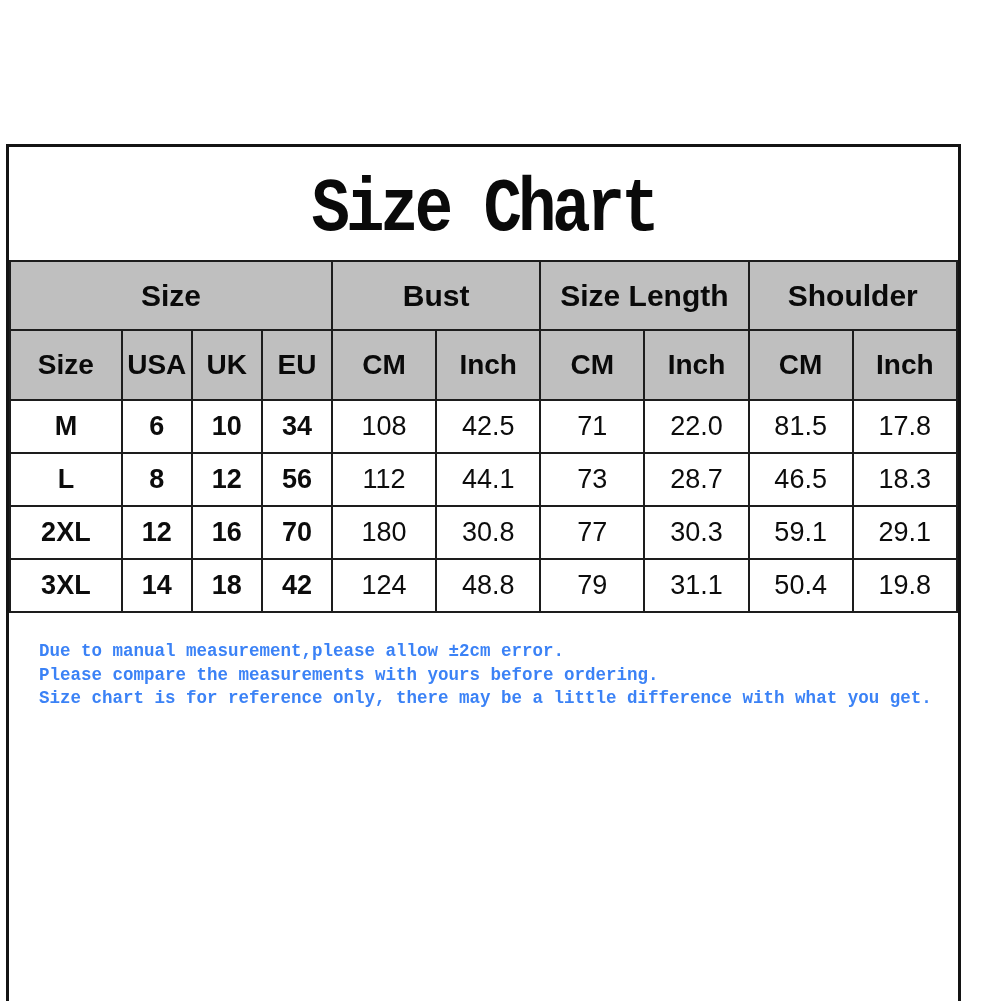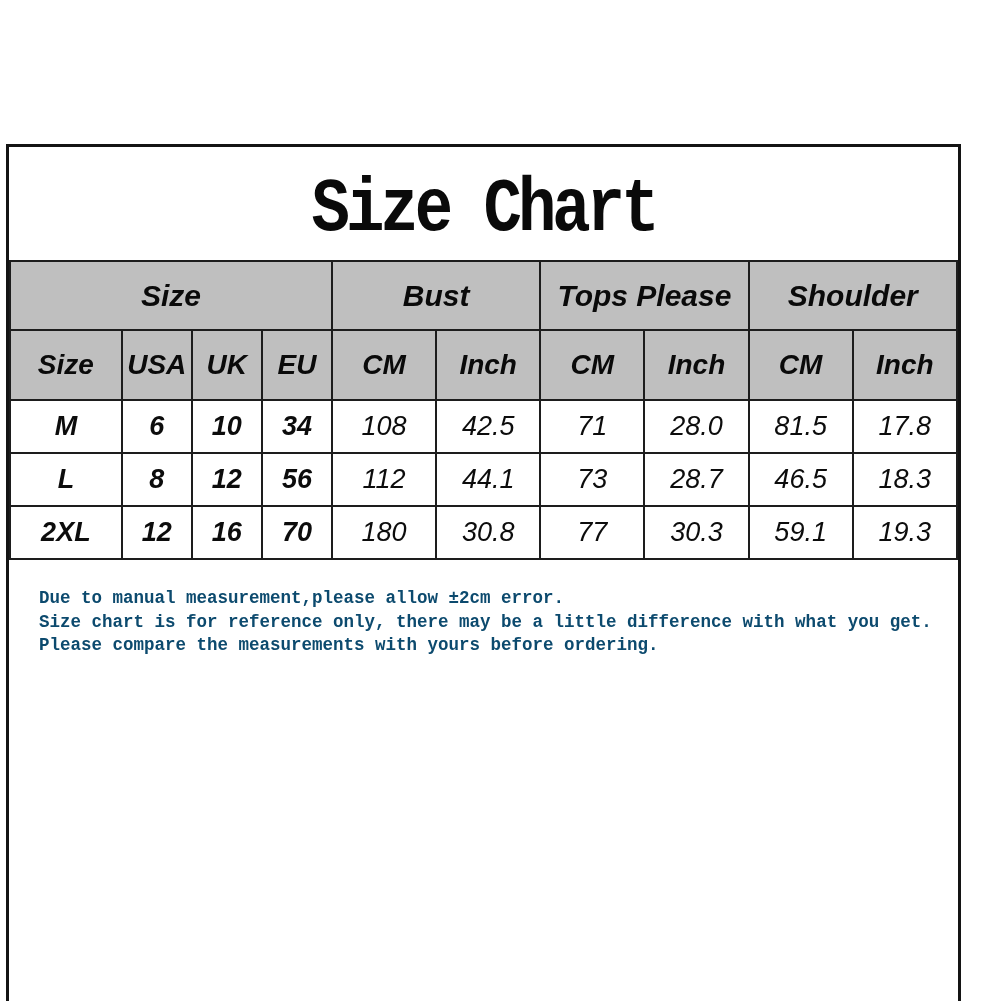--- a/index.html
+++ b/index.html
@@ -44,21 +44,20 @@
     transform: scaleY(1.18);
     transform-origin: center;
     color: #0a0a0a;
     white-space: nowrap;
   }
   table.size-chart {
     width: 100%;
     border-collapse: collapse;
     table-layout: fixed;
     margin-top: 9px;
-    font-style: italic;
   }
   table.size-chart th,
   table.size-chart td {
     border: 2px solid #1d1d1d;
     text-align: center;
     vertical-align: middle;
     padding: 0;
     overflow: hidden;
   }
   tr.group-row th {
@@ -82,21 +81,21 @@
   }
   td.sz { font-weight: 700; }
   td.ms { font-weight: 400; }
   .notes {
     margin-top: 27px;
     padding-left: 30px;
     font-family: "Liberation Mono", "DejaVu Sans Mono", monospace;
     font-weight: 700;
     font-size: 17.5px;
     line-height: 23.5px;
-    color: #0c4a6e;
+    color: #3b82f6;
     white-space: nowrap;
   }
   .notes p { margin: 0; }
 </style>
 </head>
 <body>
 
 <div class="canvas">
   <div class="frame">
 
@@ -114,21 +113,21 @@
           <col style="width:11%">
           <col style="width:11%">
           <col style="width:11%">
         <col style="width:11%">
           <col style="width:11%">
       </colgroup>
       <thead>
         <tr class="group-row">
           <th colspan="4">Size</th>
           <th colspan="2">Bust</th>
-          <th colspan="2">Tops Please</th>
+          <th colspan="2">Size Length</th>
           <th colspan="2">Shoulder</th>
         </tr>
         <tr class="cols-row">
           <th>Size</th>
           <th>USA</th>
           <th>UK</th>
           <th>EU</th>
           <th>CM</th>
           <th>Inch</th>
           <th>CM</th>
@@ -139,21 +138,21 @@
       </thead>
       <tbody>
         <tr>
           <td class="sz">M</td>
           <td class="sz">6</td>
           <td class="sz">10</td>
           <td class="sz">34</td>
           <td class="ms">108</td>
           <td class="ms">42.5</td>
           <td class="ms">71</td>
-          <td class="ms">28.0</td>
+          <td class="ms">22.0</td>
           <td class="ms">81.5</td>
           <td class="ms">17.8</td>
         </tr>
         <tr>
           <td class="sz">L</td>
           <td class="sz">8</td>
           <td class="sz">12</td>
           <td class="sz">56</td>
           <td class="ms">112</td>
           <td class="ms">44.1</td>
@@ -165,25 +164,37 @@
         <tr>
           <td class="sz">2XL</td>
           <td class="sz">12</td>
           <td class="sz">16</td>
           <td class="sz">70</td>
           <td class="ms">180</td>
           <td class="ms">30.8</td>
           <td class="ms">77</td>
           <td class="ms">30.3</td>
           <td class="ms">59.1</td>
-          <td class="ms">19.3</td>
+          <td class="ms">29.1</td>
+        </tr>
+        <tr>
+          <td class="sz">3XL</td>
+          <td class="sz">14</td>
+          <td class="sz">18</td>
+          <td class="sz">42</td>
+          <td class="ms">124</td>
+          <td class="ms">48.8</td>
+          <td class="ms">79</td>
+          <td class="ms">31.1</td>
+          <td class="ms">50.4</td>
+          <td class="ms">19.8</td>
         </tr>
       </tbody>
     </table>
 
     <div class="notes">
       <p>Due to manual measurement,please allow ±2cm error.</p>
+      <p>Please compare the measurements with yours before ordering.</p>
       <p>Size chart is for reference only, there may be a little difference with what you get.</p>
-      <p>Please compare the measurements with yours before ordering.</p>
     </div>
 
   </div>
 </div>
 
 </body></html>

